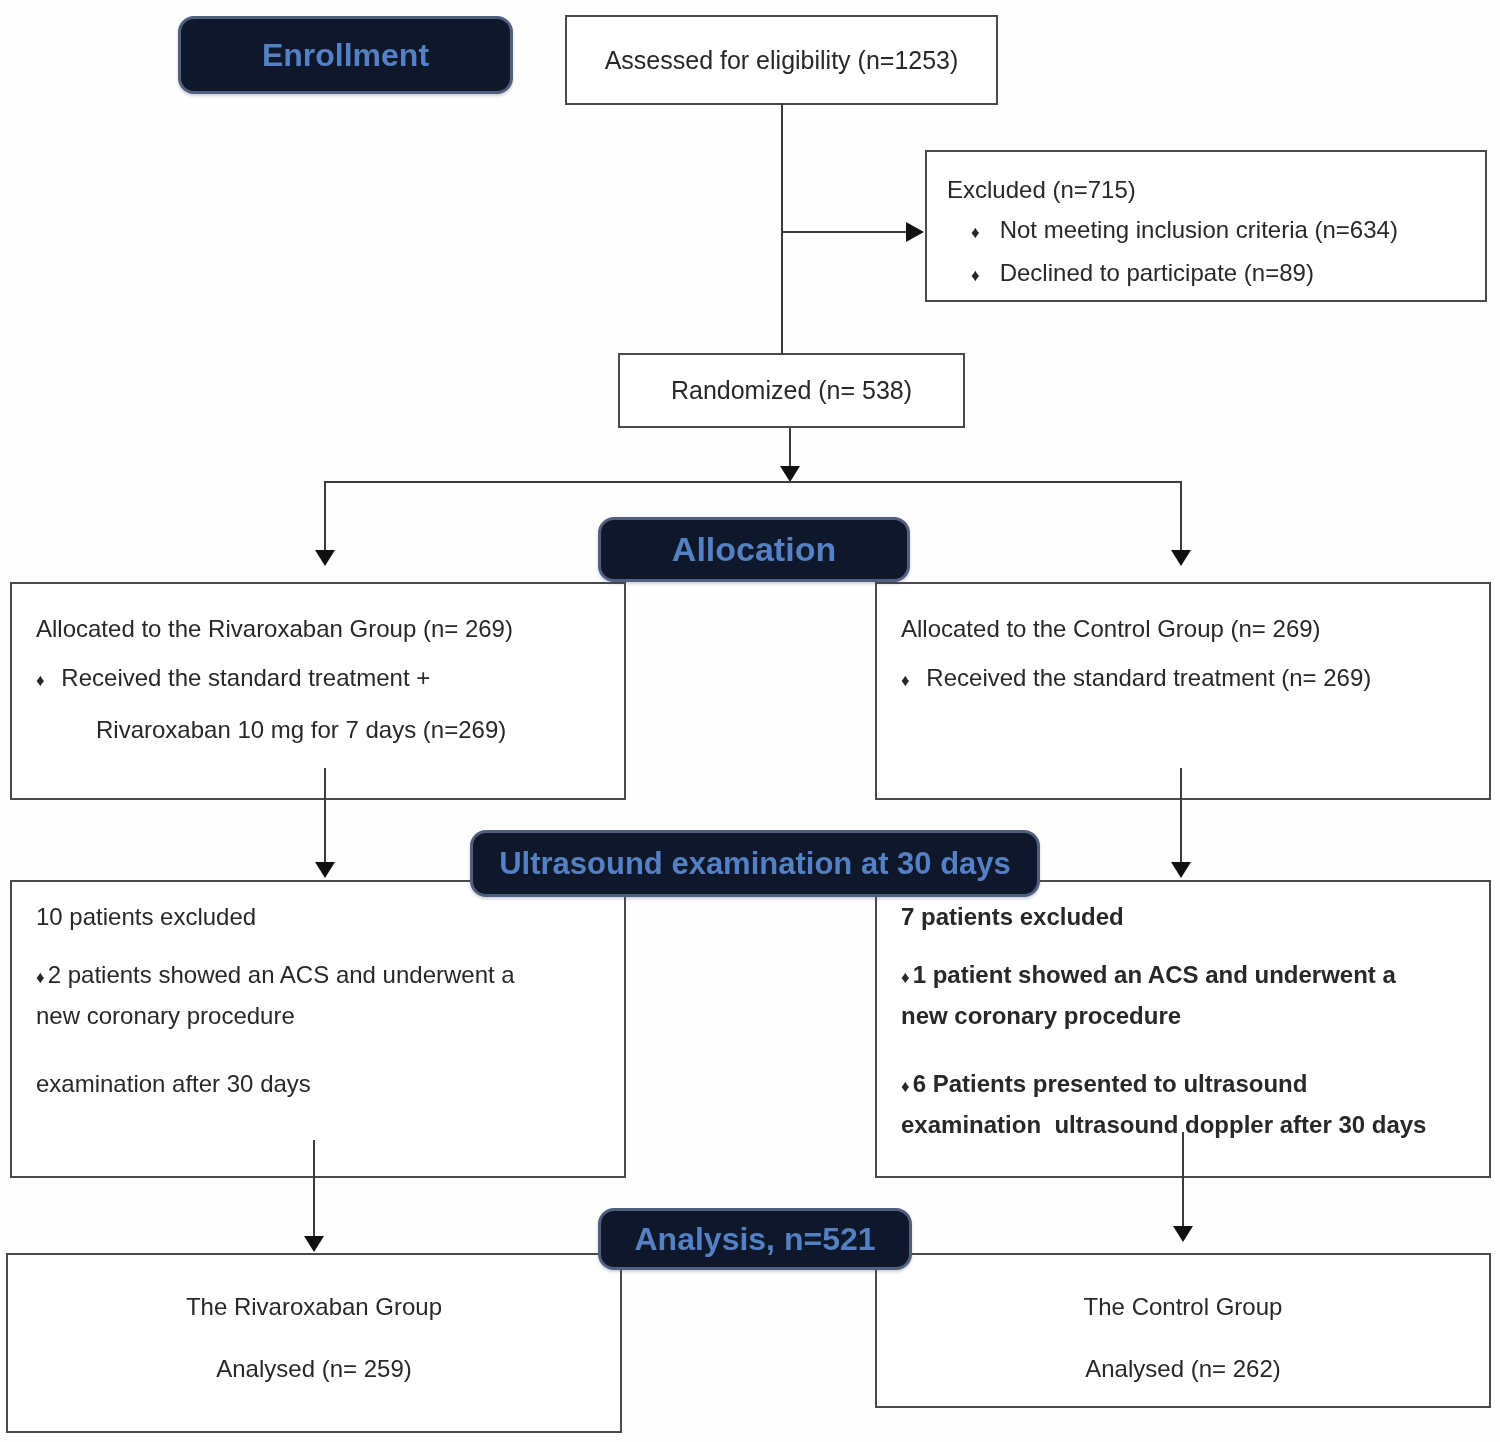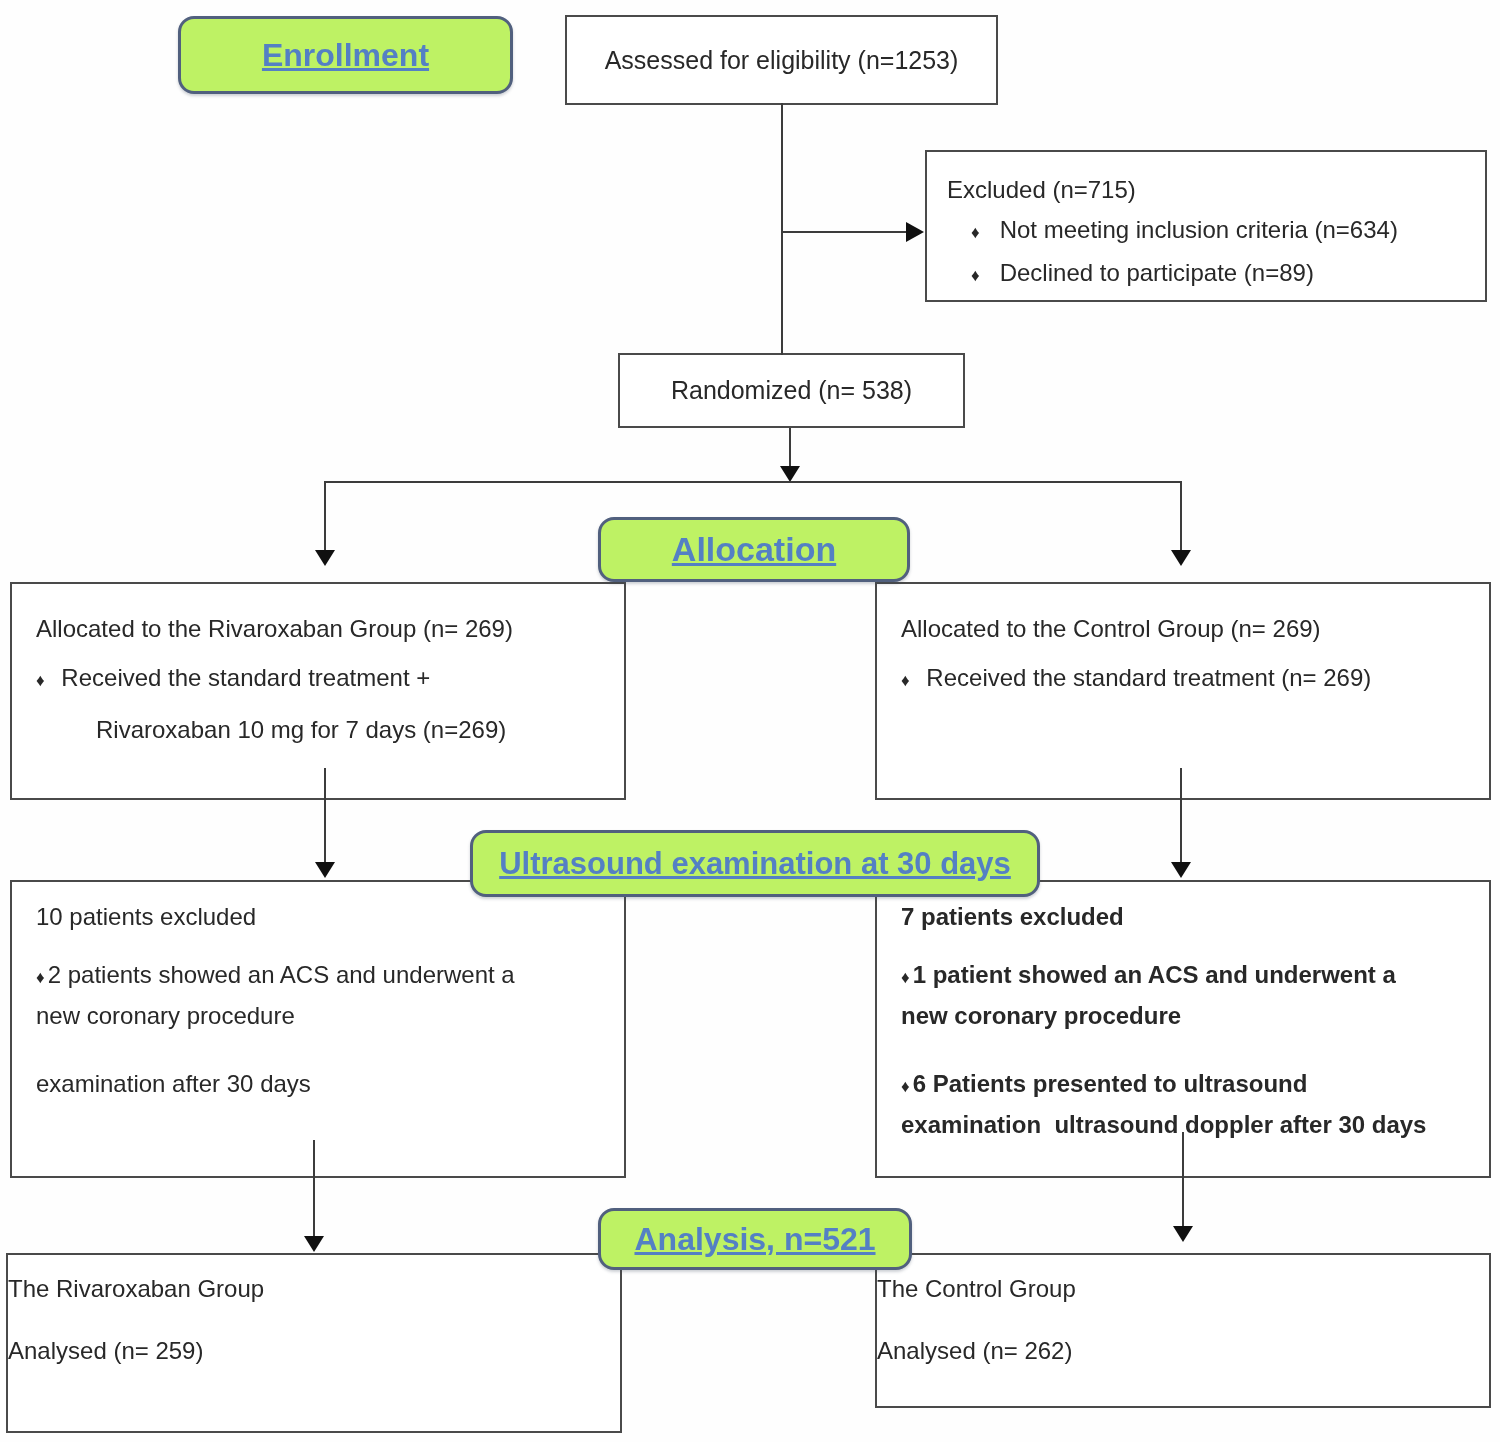--- a/index.html
+++ b/index.html
@@ -18,31 +18,30 @@
     border:2px solid #4a4a4a;
     box-sizing:border-box;
     font-size:24px;
     color:#282828;
     z-index:1;
   }
   .center-flex{display:flex;align-items:center;justify-content:center;text-align:center;}
   
   .badge{
     position:absolute;
-    background:#bef264;
+    background:#0f172a;
     border:3px solid #51607e;
     border-radius:16px;
     box-sizing:border-box;
     display:flex;align-items:center;justify-content:center;
     font-weight:bold;
     color:#5480c4;
     z-index:3;
     box-shadow:0 2px 3px rgba(60,70,90,.25);
     text-align:center;
-    text-decoration:underline;
   }
   
   .vline,.hline{position:absolute;background:#3c3c3c;z-index:2;}
   .vline{width:2px;}
   .hline{height:2px;}
   .arrow-down{
     position:absolute;width:0;height:0;z-index:2;
     border-left:10px solid transparent;border-right:10px solid transparent;
     border-top:16px solid #101010;
   }
@@ -57,21 +56,21 @@
   .excluded-box .glyph{margin:0 20px 0 24px;}
   .glyph{font-size:17px;}
   .alloc-box{padding:20px 22px 0 24px;line-height:49px;margin-top:16px;}
   .alloc-box .glyph{margin-right:10px;}
   .alloc-box .cont{padding-left:60px;}
   .us-box{padding:16px 22px 0 24px;line-height:38px;}
   .us-box .title{margin-bottom:20px;}
   .us-box .para{margin-bottom:30px;}
   .us-box .glyph{margin-right:3px;}
   .pre{white-space:pre-wrap;}
-  .analysis-box{text-align:left;padding-top:20px;}
+  .analysis-box{text-align:center;padding-top:38px;}
   .analysis-box .l2{margin-top:34px;}
 </style>
 </head>
 <body>
 
 <div id="canvas">
 
   <div class="vline" style="left:781px;top:103px;height:252px;"></div>
   <div class="hline" style="left:782px;top:231px;width:126px;"></div>
   <div class="arrow-right" style="left:906px;top:222px;"></div>

